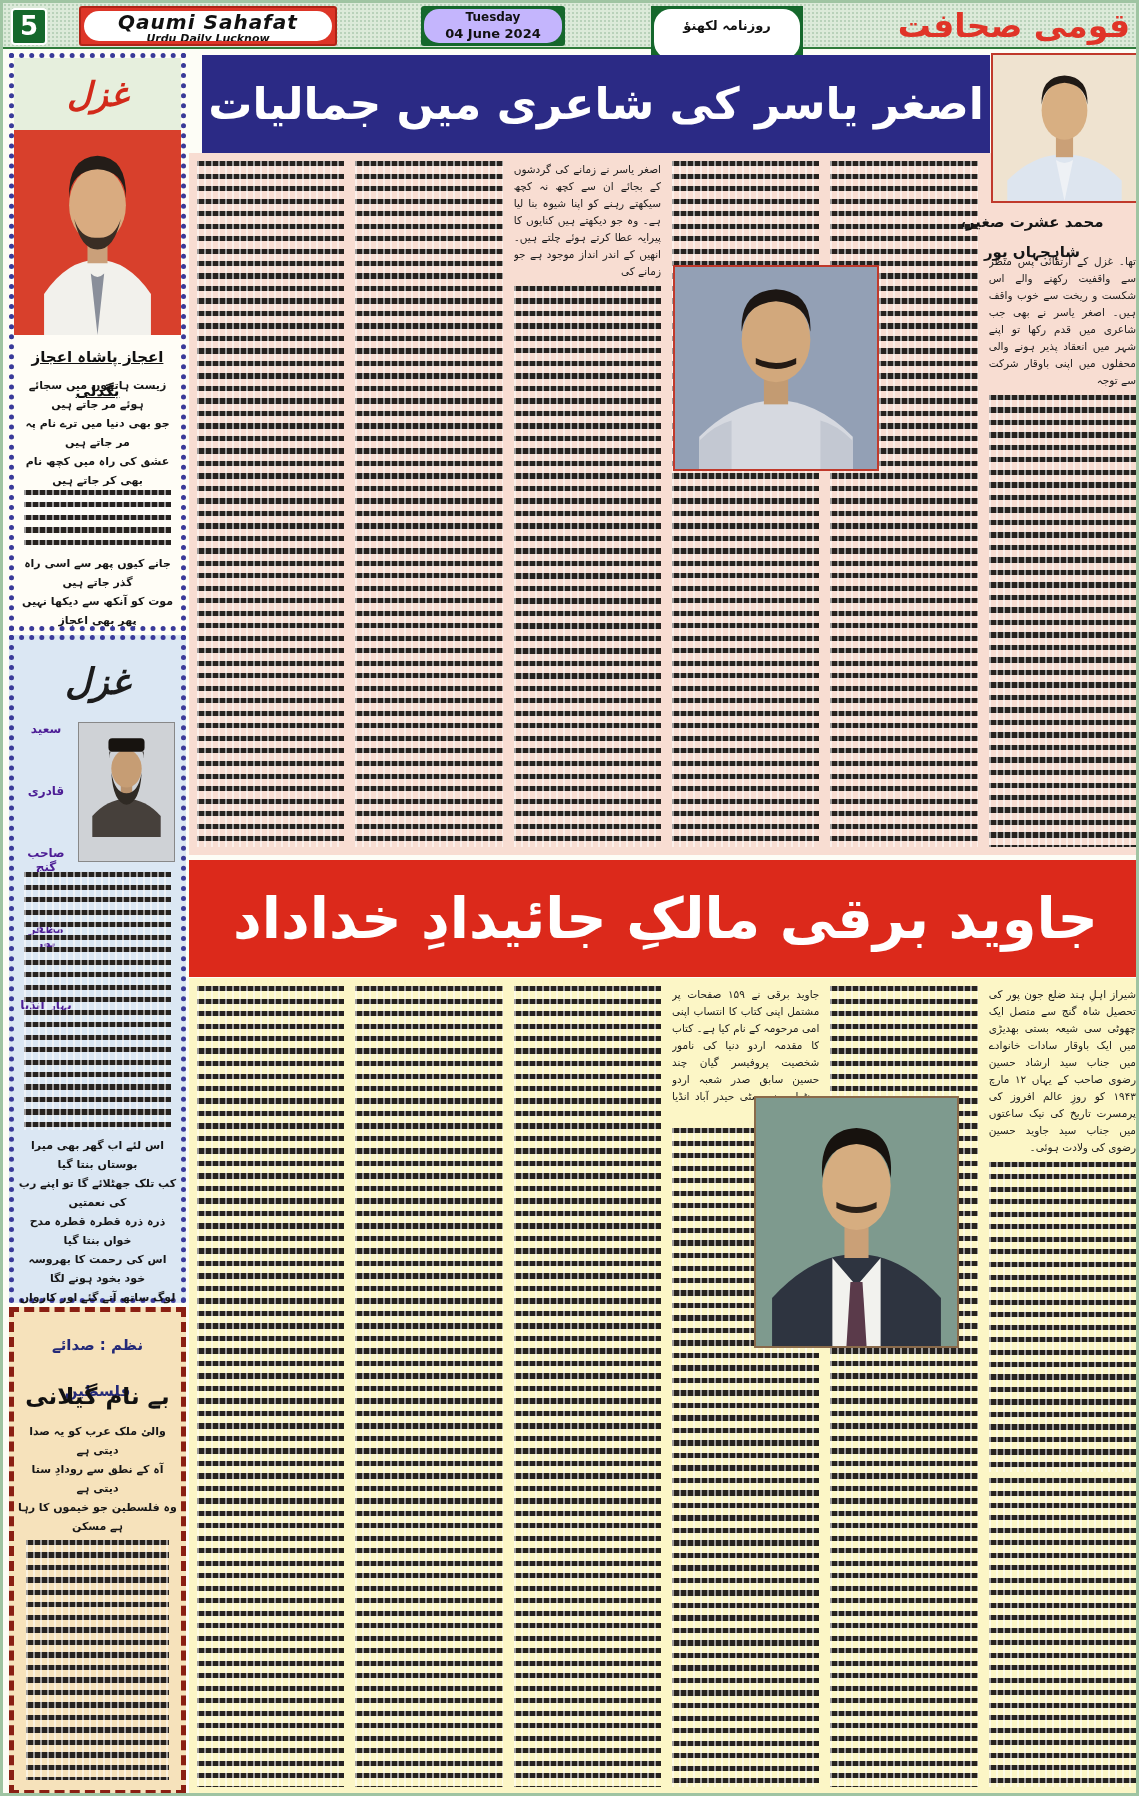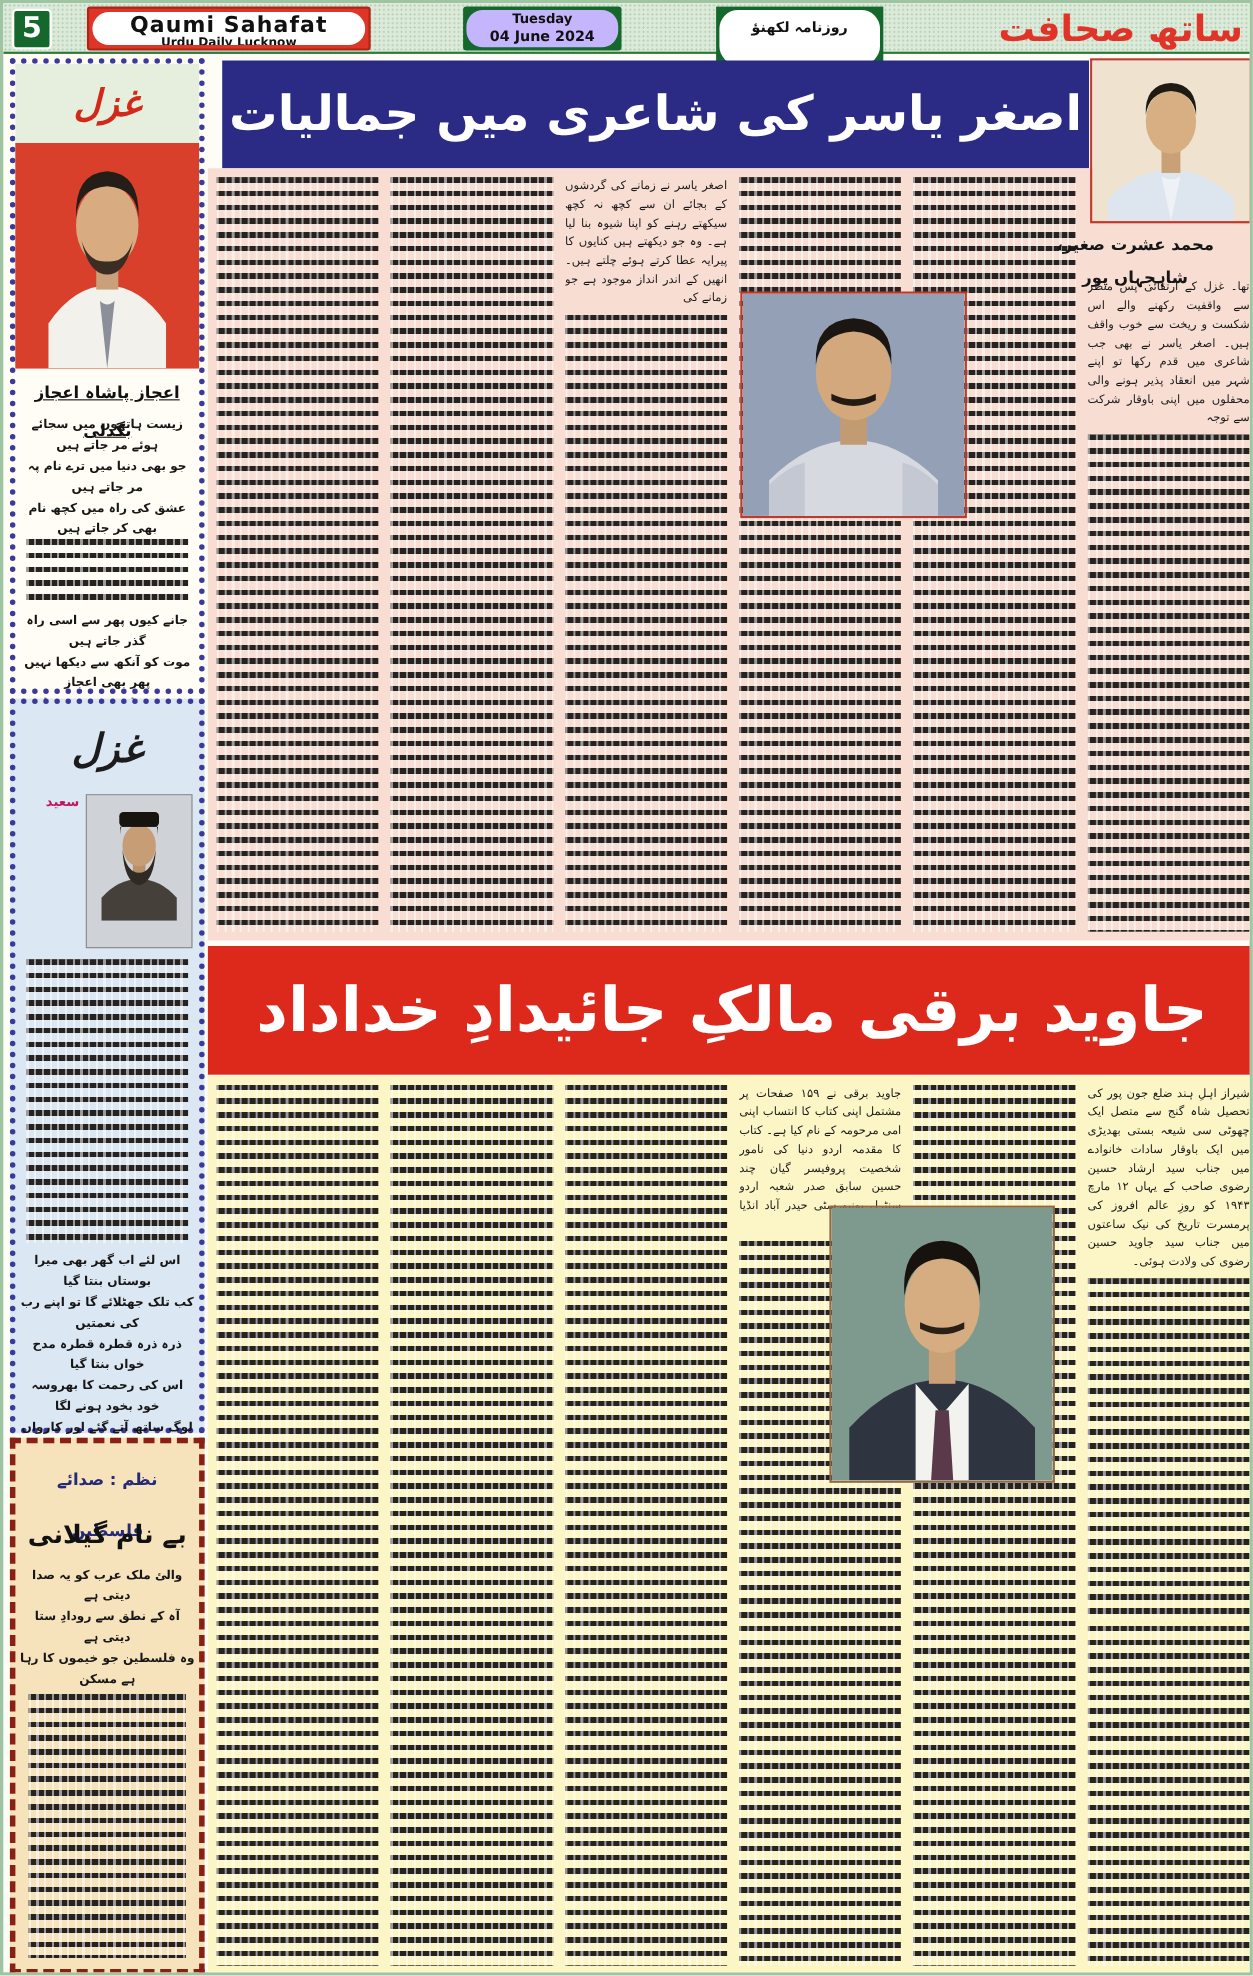--- a/index.html
+++ b/index.html
@@ -21,21 +21,21 @@
     background-size:4px 4px;
     border-bottom:2px solid #2f7a3a;
   }
   .pageno {
     left:8px; top:5px; width:36px; height:37px; background:#15682c;
     border:2px solid #ffffff; border-radius:4px;
     color:#fff; font-weight:bold; font-size:26px; text-align:center; line-height:33px;
   }
   .masthead-box {
     left:76px; top:3px; width:258px; height:40px; background:#dd3527;
-    border:2px solid #b02417; border-radius:3px; padding:3px;
+    border:2px solid #b02417; border-radius:3px; padding:3px;font-style:italic;
   }
   .masthead-pill {
     width:100%; height:100%; background:#ffffff; border-radius:16px;
     text-align:center; overflow:hidden;
   }
   .masthead-title { font-size:20px; font-weight:bold; color:#111; line-height:22px; letter-spacing:1px; }
   .masthead-sub { font-size:11px; font-weight:bold; color:#111; line-height:11px; }
   .datebox {
     left:418px; top:3px; width:144px; height:40px; background:#15682c;
     border-radius:3px; padding:3px;
@@ -76,22 +76,22 @@
   .sb1-lines-top { left:4px; top:318px; right:4px; }
   .sb1-sim { left:10px; top:432px; right:10px; height:60px; }
   .sb1-lines-bottom { left:4px; top:496px; right:4px; }
 
   .sb-title-2 {
     left:0; top:8px; right:0; height:68px;
     color:#1c1c1c; font-size:36px; font-weight:bold; font-style:italic;
     text-align:center; line-height:68px;
   }
   .sb2-row { left:6px; top:82px; right:6px; height:140px; display:flex; flex-direction:row; gap:6px; }
-  .sb2-name { width:52px; display:flex; flex-direction:row; justify-content:space-around;
-    font-size:12px; font-weight:bold; color:#be185d; text-align:center;gap:48px; }
+  .sb2-name { width:52px; display:flex; flex-direction:column; justify-content:space-around;
+    font-size:12px; font-weight:bold; color:#4c1d95; text-align:center;gap:48px; }
   .sb2-photo { flex:1; background:#cfd2d6; border:1px solid #888; position:relative; overflow:hidden; }
   .sb2-sim { left:10px; top:232px; right:10px; height:258px; }
   .sb2-lines { left:4px; top:496px; right:4px; }
 
   .sb3-kicker {
     left:4px; top:10px; right:4px; height:46px; text-align:center;
     color:#242a78; font-size:15px; font-weight:bold; line-height:46px;
   }
   .sb3-poet {
     left:4px; top:62px; right:4px; height:44px; text-align:center;
@@ -163,21 +163,21 @@
       <div class="pill">
         <div class="date1">Tuesday</div>
         <div class="date2">04 June 2024</div>
       </div>
     </div>
 
     <div class="abs ovalbox">
       <div class="pill rtl">روزنامہ لکھنؤ</div>
     </div>
 
-    <div class="abs masthead-urdu rtl">ساتھ صحافت</div>
+    <div class="abs masthead-urdu rtl">قومی صحافت</div>
   </div>
 
   <div id="sbox1" class="abs sbox">
     <div class="abs sb-title-1 rtl">غزل</div>
     <div class="abs sb-photo1 photo" style="border:none;">
       <svg viewBox="0 0 100 120" preserveAspectRatio="none">
         <rect x="0" y="0" width="100" height="120" fill="#d8402c"></rect>
         <path d="M18,120 L18,96 Q32,76 50,76 Q68,76 82,96 L82,120 Z" fill="#f2f1ec"></path>
         <rect x="44" y="62" width="12" height="16" fill="#caa07a"></rect>
         <ellipse cx="50" cy="44" rx="17" ry="22" fill="#d9ab80"></ellipse>

